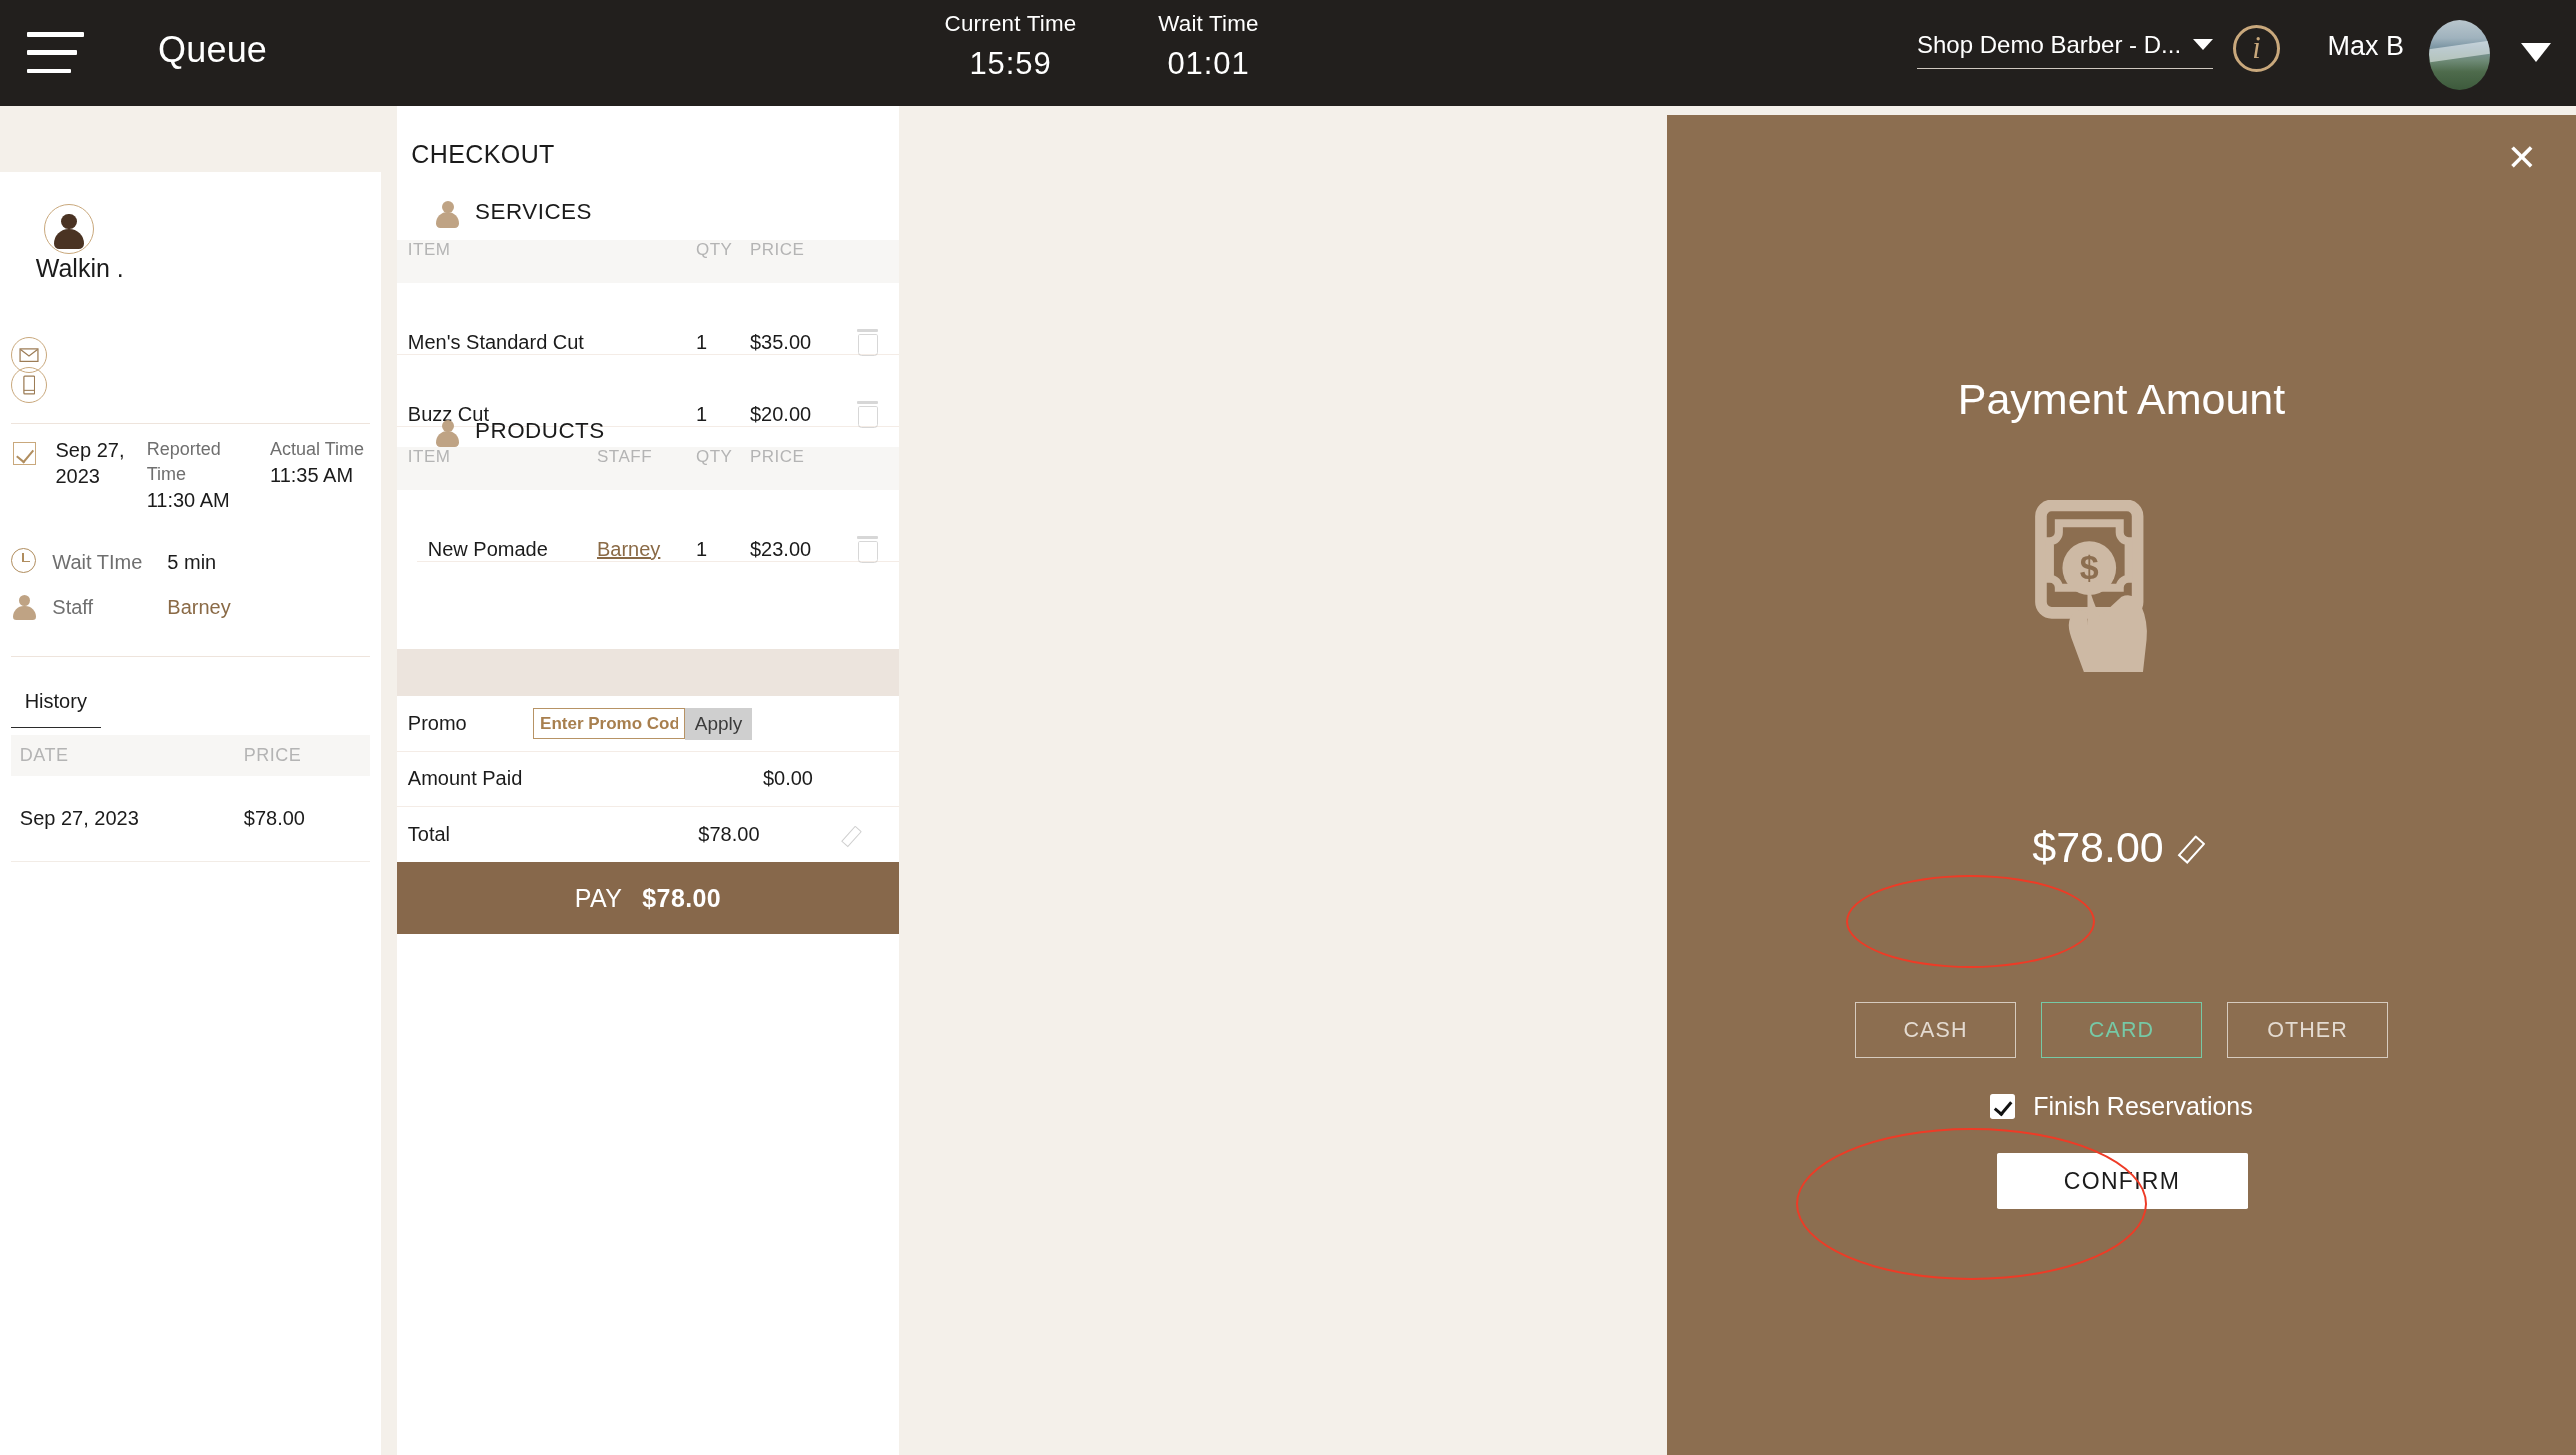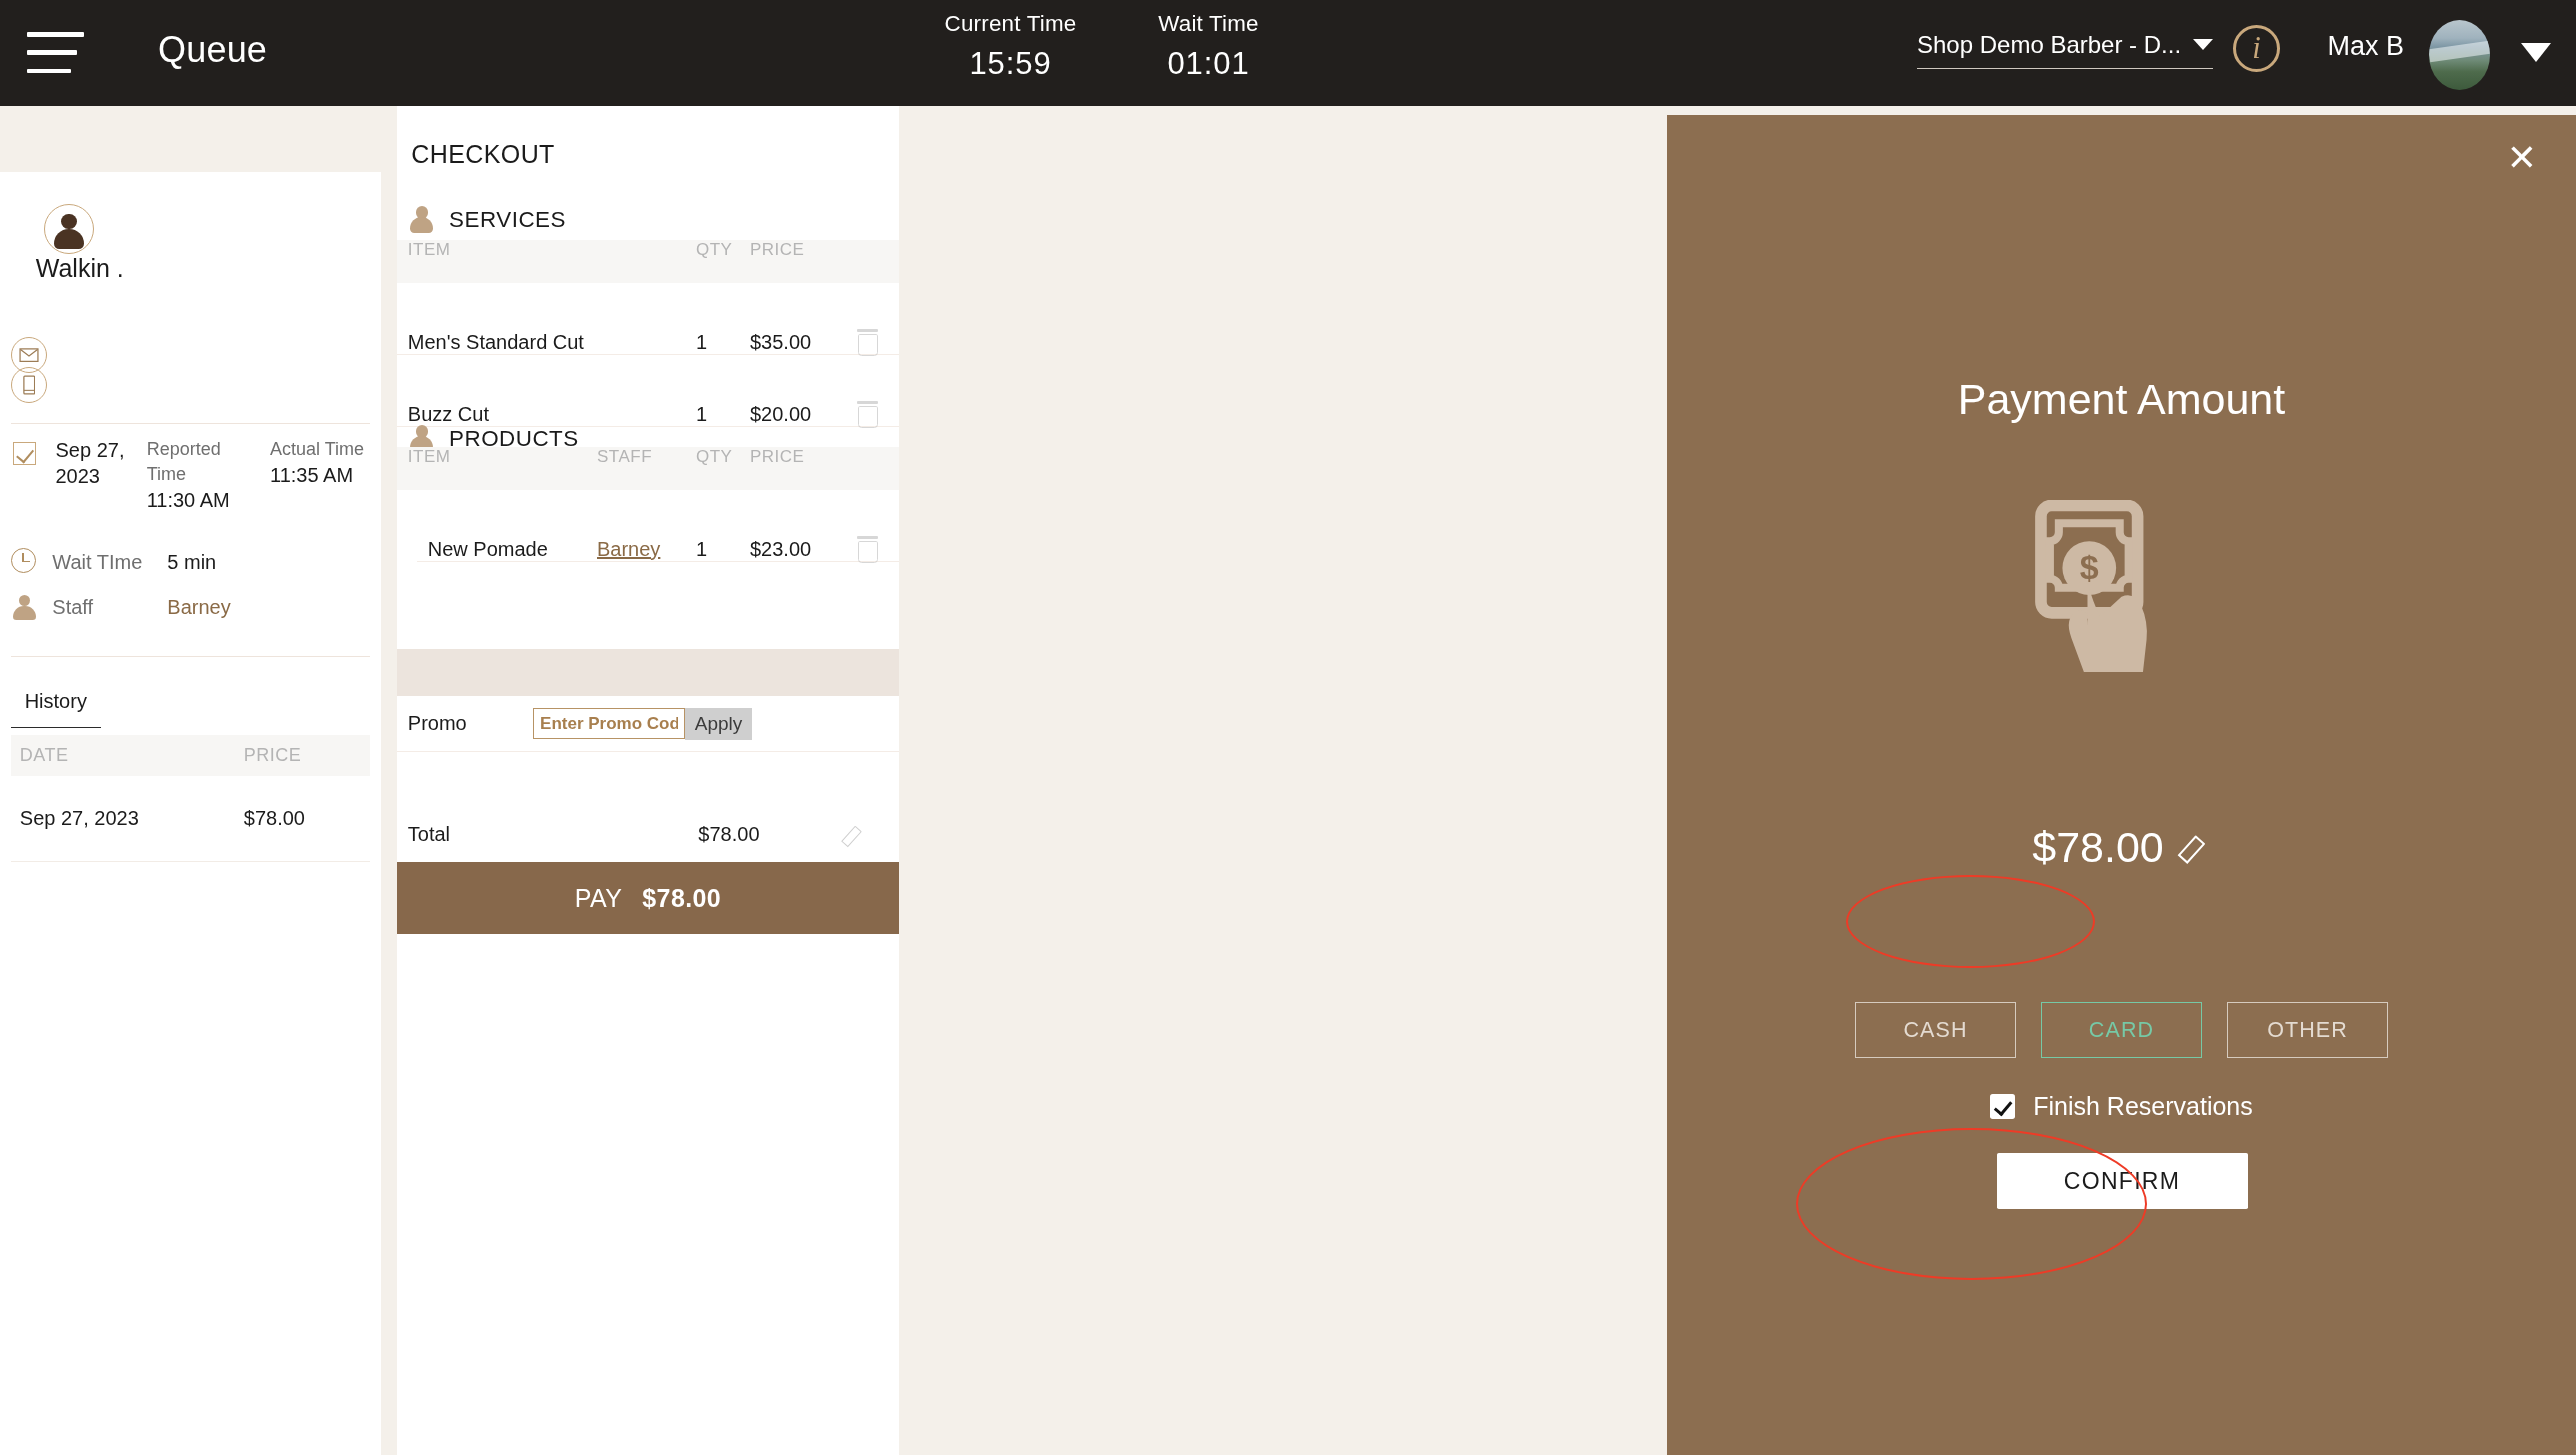--- a/index.html
+++ b/index.html
@@ -159,21 +159,21 @@
   }
   .hist-row .c1 { margin-left: 9px; width: 224px; font-size: 20px; color: #1b1b1b; }
   .hist-row .c2 { font-size: 20px; color: #1b1b1b; }
 
   
   .checkout {
     position: absolute; left: 397px; top: 106px; width: 502px; height: 1350px;
     background: #ffffff;
   }
   .co-title { position: absolute; left: 14.3px; top: 34px; font-size: 25px; color: #1b1b1b; letter-spacing: 0.4px; }
-  .sec-head { display: flex; align-items: center; height: 41px; }
+  .sec-head { display: flex; align-items: flex-start; height: 41px; margin-left: 26px; }
   .sec-head .sec-ico { width: 27px; height: 30.5px; position: relative; margin-left: 10.8px; flex: 0 0 auto; }
   .sec-head .sec-ico::before {
     content: ""; position: absolute; left: 8px; top: 1.8px; width: 12.5px; height: 12.5px;
     border-radius: 50%; background: #bfa384;
   }
   .sec-head .sec-ico::after {
     content: ""; position: absolute; left: 2.7px; top: 12.5px; width: 23px; height: 16px;
     border-radius: 12.5px 12.5px 4.5px 4.5px; background: #bfa384;
   }
   .sec-head .sec-txt { margin-left: 14.3px; font-size: 22.4px; color: #1b1b1b; letter-spacing: 0.5px; }
@@ -444,20 +444,24 @@
     </div>
 
     <div class="spacer-band"></div>
 
     <div class="sum-row" id="row-promo">
       <div class="sum-lbl">Promo</div>
       <input class="promo-input" type="text" placeholder="Enter Promo Code" style="">
       <button class="apply-btn">Apply</button>
     </div>
 
+    <div class="sum-row" id="row-paid">
+      <div class="sum-lbl">Amount Paid</div>
+      <div class="sum-val">$0.00</div>
+    </div>
 
     <div class="sum-row" id="row-total">
       <div class="sum-lbl">Total</div>
       <div class="sum-val">$78.00</div>
       <div class="pencil" style="margin-right:30.5px"></div>
     </div>
 
     <div class="pay-bar">
       <span>PAY</span>
       <span class="amt">$78.00</span>

